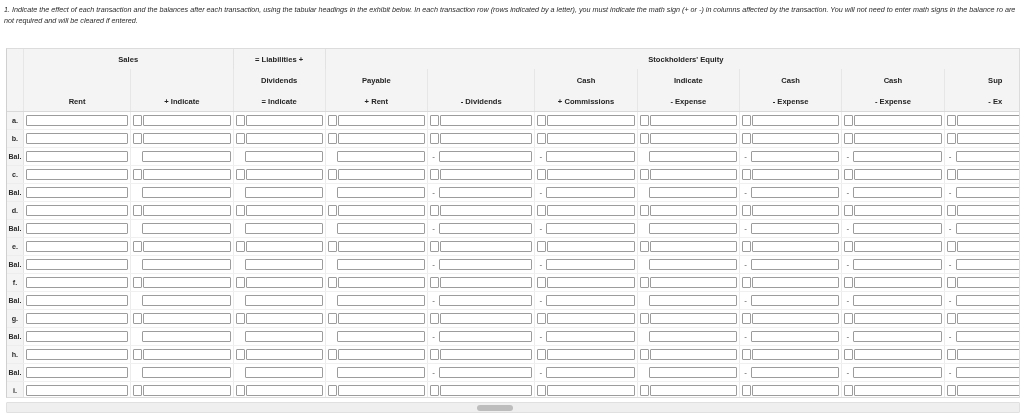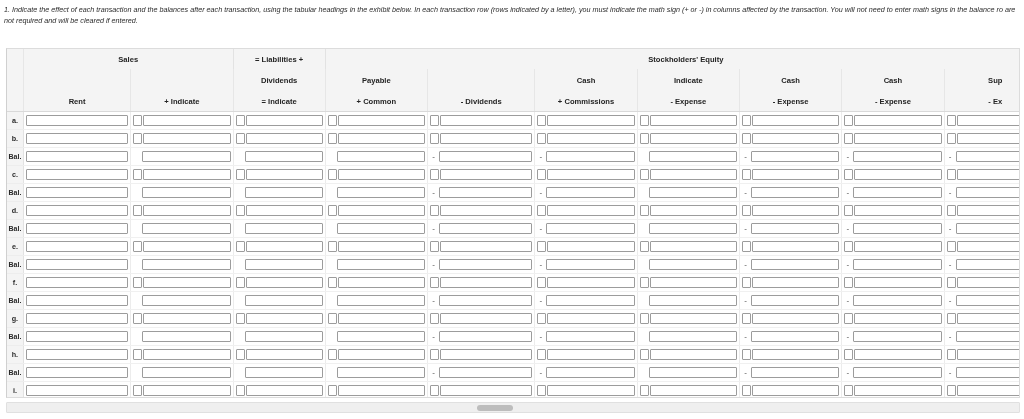--- a/index.html
+++ b/index.html
@@ -249,21 +249,21 @@
           <td class="hdr-sub">Indicate</td>
           <td class="hdr-sub">Cash</td>
           <td class="hdr-sub">Cash</td>
           <td class="hdr-sub">Sup</td>
         </tr>
         <tr>
           <td class="corner" style="border-bottom:1px solid #d9d9d9"></td>
           <td class="hdr-acct">Rent</td>
           <td class="hdr-acct">+ Indicate</td>
           <td class="hdr-acct">= Indicate</td>
-          <td class="hdr-acct">+ Common</td>
+          <td class="hdr-acct">+ Rent</td>
           <td class="hdr-acct">- Dividends</td>
           <td class="hdr-acct">+ Commissions</td>
           <td class="hdr-acct">- Expense</td>
           <td class="hdr-acct">- Expense</td>
           <td class="hdr-acct">- Expense</td>
           <td class="hdr-acct">- Ex</td>
         </tr>
       <tr class="txn-row">
             <td class="rowlab">a.</td>
             <td class="cellbox">

